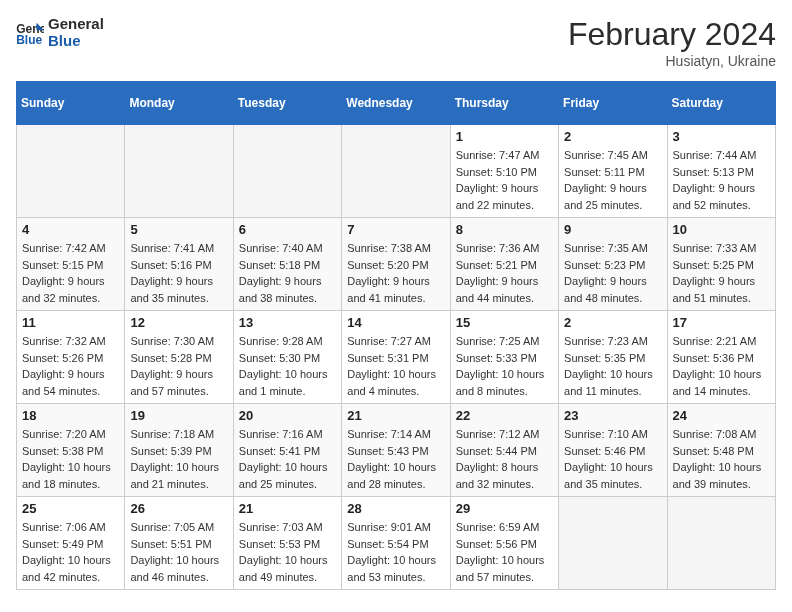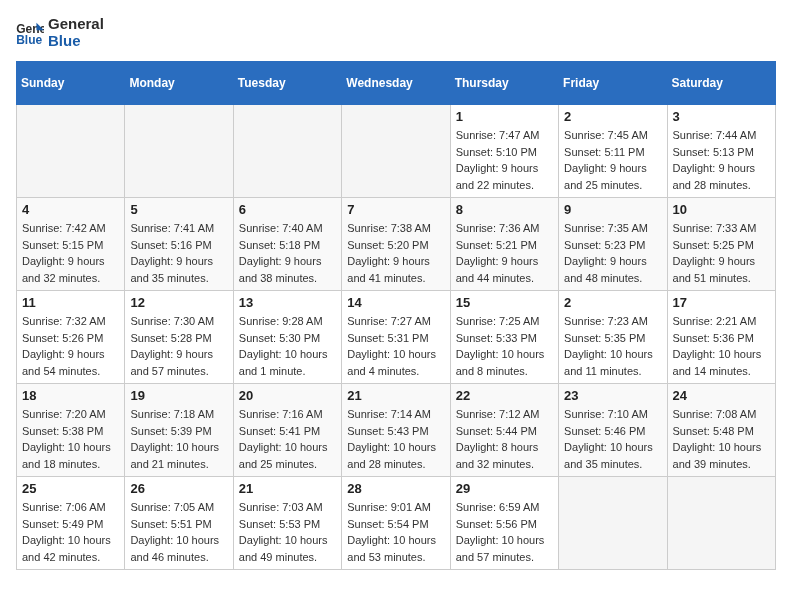--- a/index.html
+++ b/index.html
@@ -90,20 +90,22 @@
       <text x="0" y="13" font-size="13" font-weight="bold" fill="#2c2c2c">General</text>
       <text x="0" y="25" font-size="13" font-weight="bold" fill="#1a5ca8">Blue</text>
       <polygon points="22,2 30,10 22,10" fill="#1a5ca8"></polygon>
     </svg>
     <div>
       <div style="font-size:15px;font-weight:bold;color:#2c2c2c;line-height:1.1">General</div>
       <div style="font-size:15px;font-weight:bold;color:#1a5ca8;line-height:1.1">Blue</div>
     </div>
   </div>
   <div class="title-block">
+    <div class="month-title">February 2024</div>
+    <div class="subtitle">Husiatyn, Ukraine</div>
   </div>
 </div>
 
 <table>
   <thead>
     <tr id="header-row">
         <th>Sunday</th>
         <th>Monday</th>
         <th>Tuesday</th>
         <th>Wednesday</th>
@@ -121,21 +123,21 @@
         <td>
           <div class="day-num">1</div>
           <div class="day-info"><span>Sunrise: 7:47 AM</span><br><span>Sunset: 5:10 PM</span><br><span>Daylight: 9 hours and 22 minutes.</span></div>
         </td>
         <td>
           <div class="day-num">2</div>
           <div class="day-info"><span>Sunrise: 7:45 AM</span><br><span>Sunset: 5:11 PM</span><br><span>Daylight: 9 hours and 25 minutes.</span></div>
         </td>
         <td>
           <div class="day-num">3</div>
-          <div class="day-info"><span>Sunrise: 7:44 AM</span><br><span>Sunset: 5:13 PM</span><br><span>Daylight: 9 hours and 28 minutes.</span></div>
+          <div class="day-info"><span>Sunrise: 7:44 AM</span><br><span>Sunset: 5:13 PM</span><br><span>Daylight: 9 hours and 52 minutes.</span></div>
         </td>
       </tr>
       <tr>
         <td>
           <div class="day-num">4</div>
           <div class="day-info"><span>Sunrise: 7:42 AM</span><br><span>Sunset: 5:15 PM</span><br><span>Daylight: 9 hours and 32 minutes.</span></div>
         </td>
         <td>
           <div class="day-num">5</div>
           <div class="day-info"><span>Sunrise: 7:41 AM</span><br><span>Sunset: 5:16 PM</span><br><span>Daylight: 9 hours and 35 minutes.</span></div>

